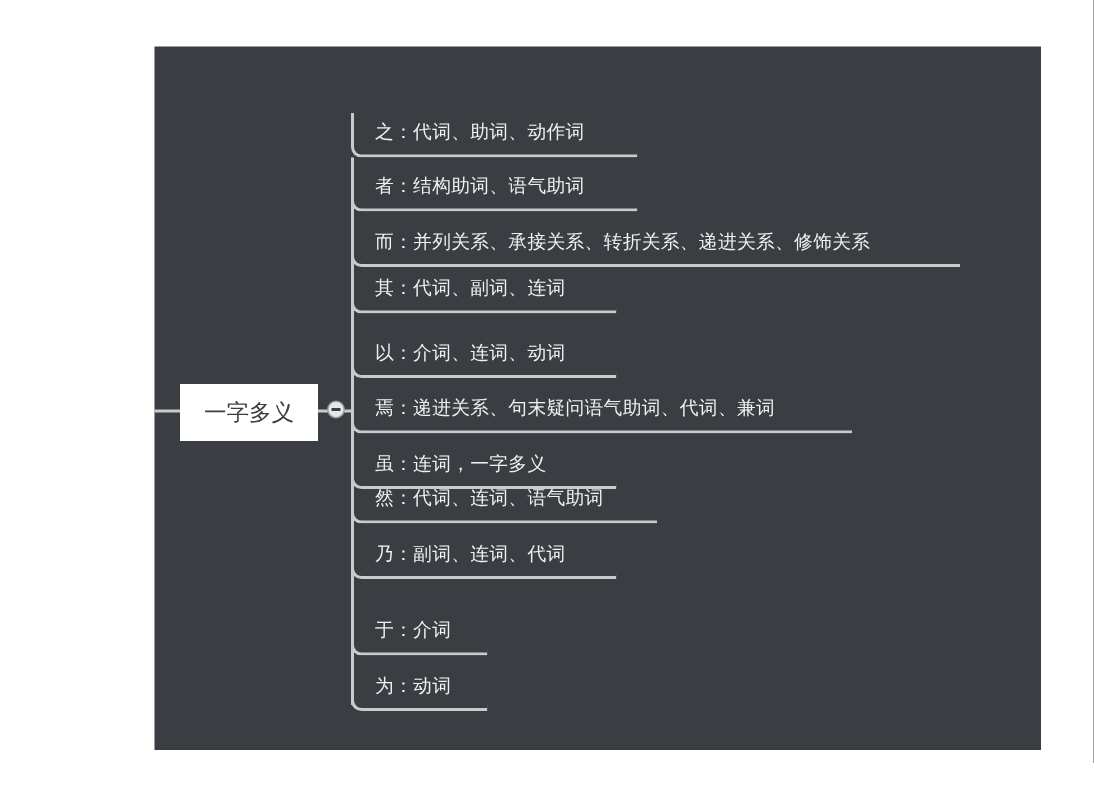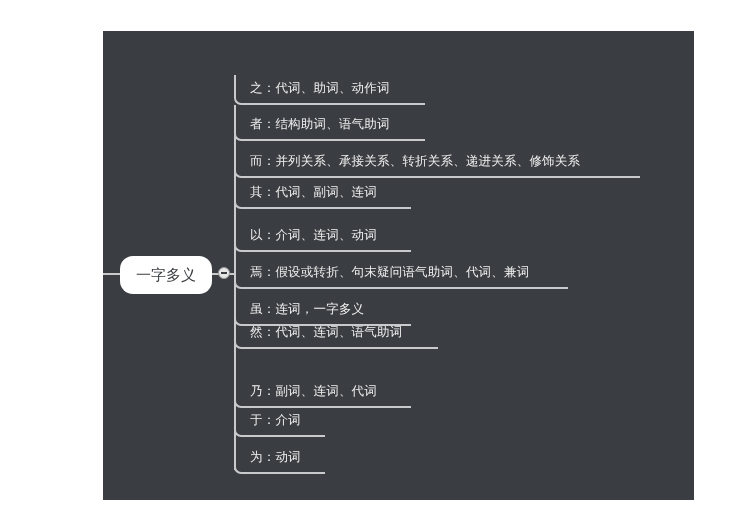--- a/index.html
+++ b/index.html
@@ -9,21 +9,21 @@
   }
   .canvas {
     position: absolute; left: 103px; top: 31px; width: 591px; height: 469px;
     background: #3a3d41;
   }
   .left-line {
     position: absolute; left: 103px; top: 273px; width: 18px; height: 2px; background: #c9cacc;
   }
   .root {
     position: absolute; left: 120px; top: 256px; width: 92px; height: 38px;
-    background: #ffffff; border-radius: 13px;
+    background: #ffffff; border-radius: 0;
     display: flex; align-items: center; justify-content: center;
     color: #3a3d41; font-size: 15px; cursor: pointer;
   }
   .root-line {
     position: absolute; left: 212px; top: 273px; width: 22px; height: 2px; background: #c9cacc;
   }
   .collapse {
     position: absolute; left: 218px; top: 267px; width: 12px; height: 12px; border-radius: 50%;
     background: #e6e6e6; box-sizing: border-box; border: 1px solid #9a9a9a; cursor: pointer;
   }
@@ -66,29 +66,29 @@
     <div class="branch" style="top: 148px; width: 406px; text-decoration: underline;">
       <span class="label">而：并列关系、承接关系、转折关系、递进关系、修饰关系</span>
     </div>
     <div class="branch" style="top: 179px; width: 177px;">
       <span class="label">其：代词、副词、连词</span>
     </div>
     <div class="branch" style="top: 222px; width: 177px;">
       <span class="label">以：介词、连词、动词</span>
     </div>
     <div class="branch" style="top: 259px; width: 334px;">
-      <span class="label">焉：假设或转折、句末疑问语气助词、代词、兼词</span>
+      <span class="label">焉：递进关系、句末疑问语气助词、代词、兼词</span>
     </div>
     <div class="branch" style="top: 296px; width: 177px;">
       <span class="label">虽：连词，一字多义</span>
     </div>
     <div class="branch" style="top: 319px; width: 204px;">
       <span class="label">然：代词、连词、语气助词</span>
     </div>
-    <div class="branch" style="top: 378px; width: 177px;">
+    <div class="branch" style="top: 356px; width: 177px;">
       <span class="label">乃：副词、连词、代词</span>
     </div>
     <div class="branch" style="top: 407px; width: 91px;">
       <span class="label">于：介词</span>
     </div>
     <div class="branch" style="top: 444px; width: 91px;">
       <span class="label">为：动词</span>
     </div>
   </div>
 

